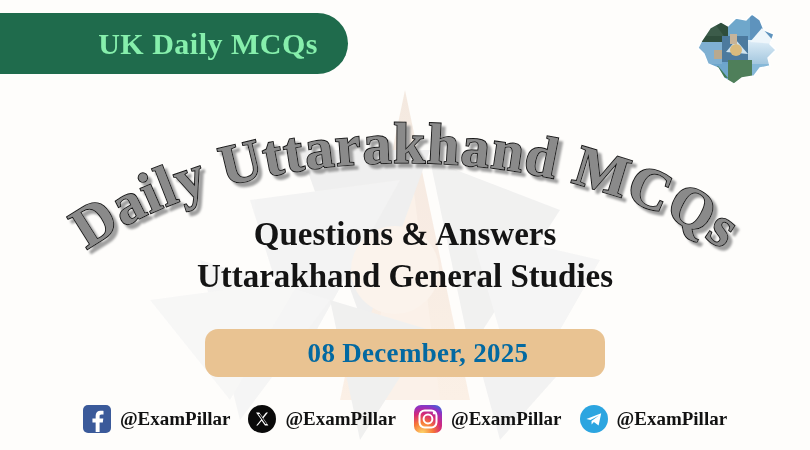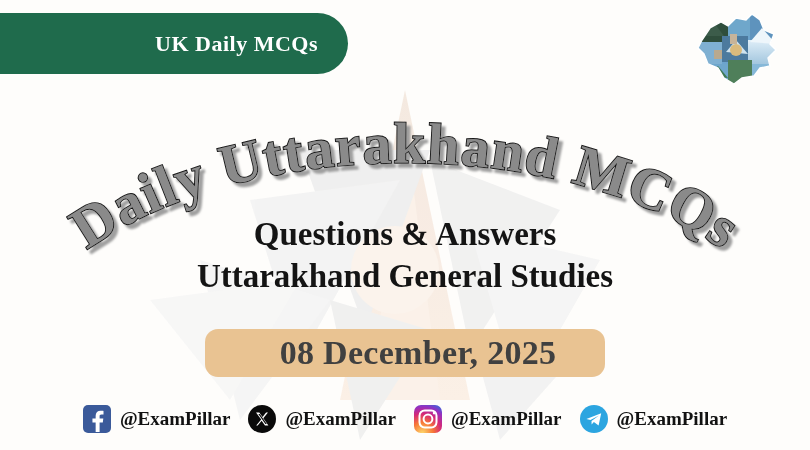--- a/index.html
+++ b/index.html
@@ -30,22 +30,22 @@
     left:-30px;top:13px;
     width:378px;height:61px;
     background:#1f6b4c;
     border-radius:34px;
     display:flex;align-items:center;justify-content:flex-end;
     padding-right:30px;
     box-sizing:border-box;
     z-index:4;
   }
   .ribbon-text{
-    color:#ffffff;
-    font-size:22px;
+    color:#86efac;
+    font-size:30px;
     font-weight:bold;
     letter-spacing:.5px;
     font-family:"Liberation Serif",serif;
     white-space:nowrap;
   }
 
   
   .map-wrap{
     position:absolute;
     left:690px;top:6px;
@@ -88,22 +88,22 @@
   .date-badge{
     position:absolute;
     left:205px;top:329px;
     width:400px;height:48px;
     background:#e9c392;
     border-radius:13px;
     display:flex;align-items:center;justify-content:center;
     z-index:3;
   }
   .date-text{
-    color:#404040;
-    font-size:34px;
+    color:#0369a1;
+    font-size:27px;
     font-weight:bold;
     font-family:"Liberation Serif",serif;
     letter-spacing:.3px;
     margin-left:26px;
   }
 
   
   .social-row{
     position:absolute;
     left:0;top:398px;

